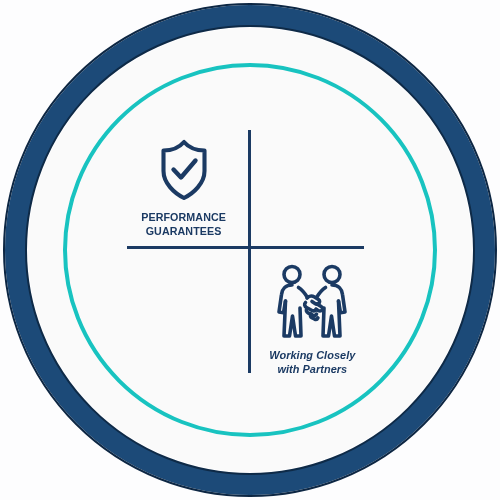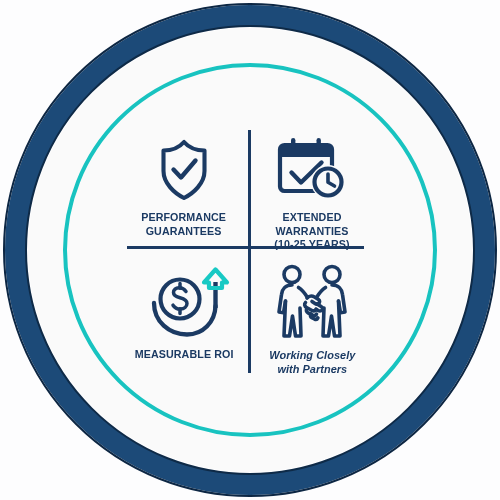--- a/index.html
+++ b/index.html
@@ -178,60 +178,21 @@
     <div class="quad-icon">
       <svg width="56" height="64" viewBox="0 0 56 64" fill="none">
         <path d="M28 4 C22 11, 13 12.5, 7.5 12.5 L7.5 33 C7.5 45, 18 55, 28 60 C38 55, 48.5 45, 48.5 33 L48.5 12.5 C43 12.5, 34 11, 28 4 Z" stroke="#1b3a63" stroke-width="4.1" stroke-linejoin="round" stroke-linecap="round" fill="none"></path>
         <path d="M17.5 31.5 L25 39.5 L39.5 22.5" stroke="#1b3a63" stroke-width="4.4" stroke-linecap="round" stroke-linejoin="round" fill="none"></path>
       </svg>
     </div>
     <div class="quad-label label-caps">PERFORMANCE
 GUARANTEES</div>
   </div>
 
-  <div class="quad" id="quad-tr">
-    <div class="quad-icon">
-      <svg width="72" height="66" viewBox="0 0 72 66" fill="none">
-
-        <rect x="4" y="9" width="52" height="46" rx="4.5" stroke="#1b3a63" stroke-width="4.2" fill="none"></rect>
-
-        <path d="M4 13.5 C4 11, 6 9, 8.5 9 L51.5 9 C54 9, 56 11, 56 13.5 L56 21 L4 21 Z" fill="#1b3a63"></path>
-
-        <rect x="15" y="2" width="4.4" height="11" rx="2.2" fill="#1b3a63"></rect>
-        <rect x="40.5" y="2" width="4.4" height="11" rx="2.2" fill="#1b3a63"></rect>
-
-        <path d="M15.5 36.5 L25 46.5 L45.5 26.5" stroke="#1b3a63" stroke-width="4.4" stroke-linecap="round" stroke-linejoin="round" fill="none"></path>
-
-        <circle cx="52" cy="46" r="17" fill="#fafafa"></circle>
-        <circle cx="52" cy="46" r="13.5" stroke="#1b3a63" stroke-width="4.2" fill="none"></circle>
-        <path d="M52 38 L52 46.3 L58.5 50" stroke="#1b3a63" stroke-width="3.6" stroke-linecap="round" stroke-linejoin="round" fill="none"></path>
-      </svg>
-    </div>
-    <div class="quad-label label-caps">EXTENDED WARRANTIES
-(10-25 YEARS)</div>
-  </div>
-
-  <div class="quad" id="quad-bl">
-    <div class="quad-icon">
-      <svg width="74" height="70" viewBox="0 0 74 70" fill="none">
-
-        <path d="M7 35 C7 53.5, 22 66.5, 40 66.5 C56 66.5, 68 54, 68.5 38" stroke="#1b3a63" stroke-width="4.3" stroke-linecap="round" fill="none"></path>
-
-        <circle cx="33" cy="31" r="19.5" stroke="#1b3a63" stroke-width="4.2" fill="none"></circle>
-
-        <path d="M39 23.5 C37 20.5, 34.5 19.5, 32 19.7 C28.8 19.9, 26.5 21.8, 26.5 24.6 C26.5 27.6, 29 28.8, 33 29.8 C37.5 30.9, 40 32.3, 40 35.6 C40 38.8, 37 40.9, 33.5 41.1 C30.3 41.2, 27.8 40, 26 37.2" stroke="#1b3a63" stroke-width="3.5" stroke-linecap="round" fill="none"></path>
-        <path d="M33 15.5 L33 20.2 M33 40.8 L33 45.5" stroke="#1b3a63" stroke-width="3.5" stroke-linecap="round"></path>
-
-        <path d="M68.5 40 L68.5 14" stroke="#1b3a63" stroke-width="4.4" stroke-linecap="butt" fill="none"></path>
-
-        <path d="M68.5 1.5 L80 14.5 L75 14.5 L75 20 L62 20 L62 14.5 L57 14.5 Z" fill="none" stroke="#18c9c4" stroke-width="4.2" stroke-linejoin="round"></path>
-      </svg>
-    </div>
-    <div class="quad-label label-caps">MEASURABLE ROI</div>
-  </div>
+
 
   <div class="quad" id="quad-br">
     <div class="quad-icon">
       <svg width="82" height="78" viewBox="0 0 82 78" fill="none">
         <g stroke="#1b3a63" stroke-width="3.6" stroke-linecap="round" stroke-linejoin="round" fill="none">
 
           <circle cx="21" cy="10.5" r="8"></circle>
 
           <path d="M21 21 C14.5 21, 11 25, 10.5 30.5 L8 48 L12.5 48.8 L14.5 37"></path>
           <path d="M14.5 37 L13 72 L18.5 72 L21.5 52 L24.5 72 L30 72 L29 44"></path>

